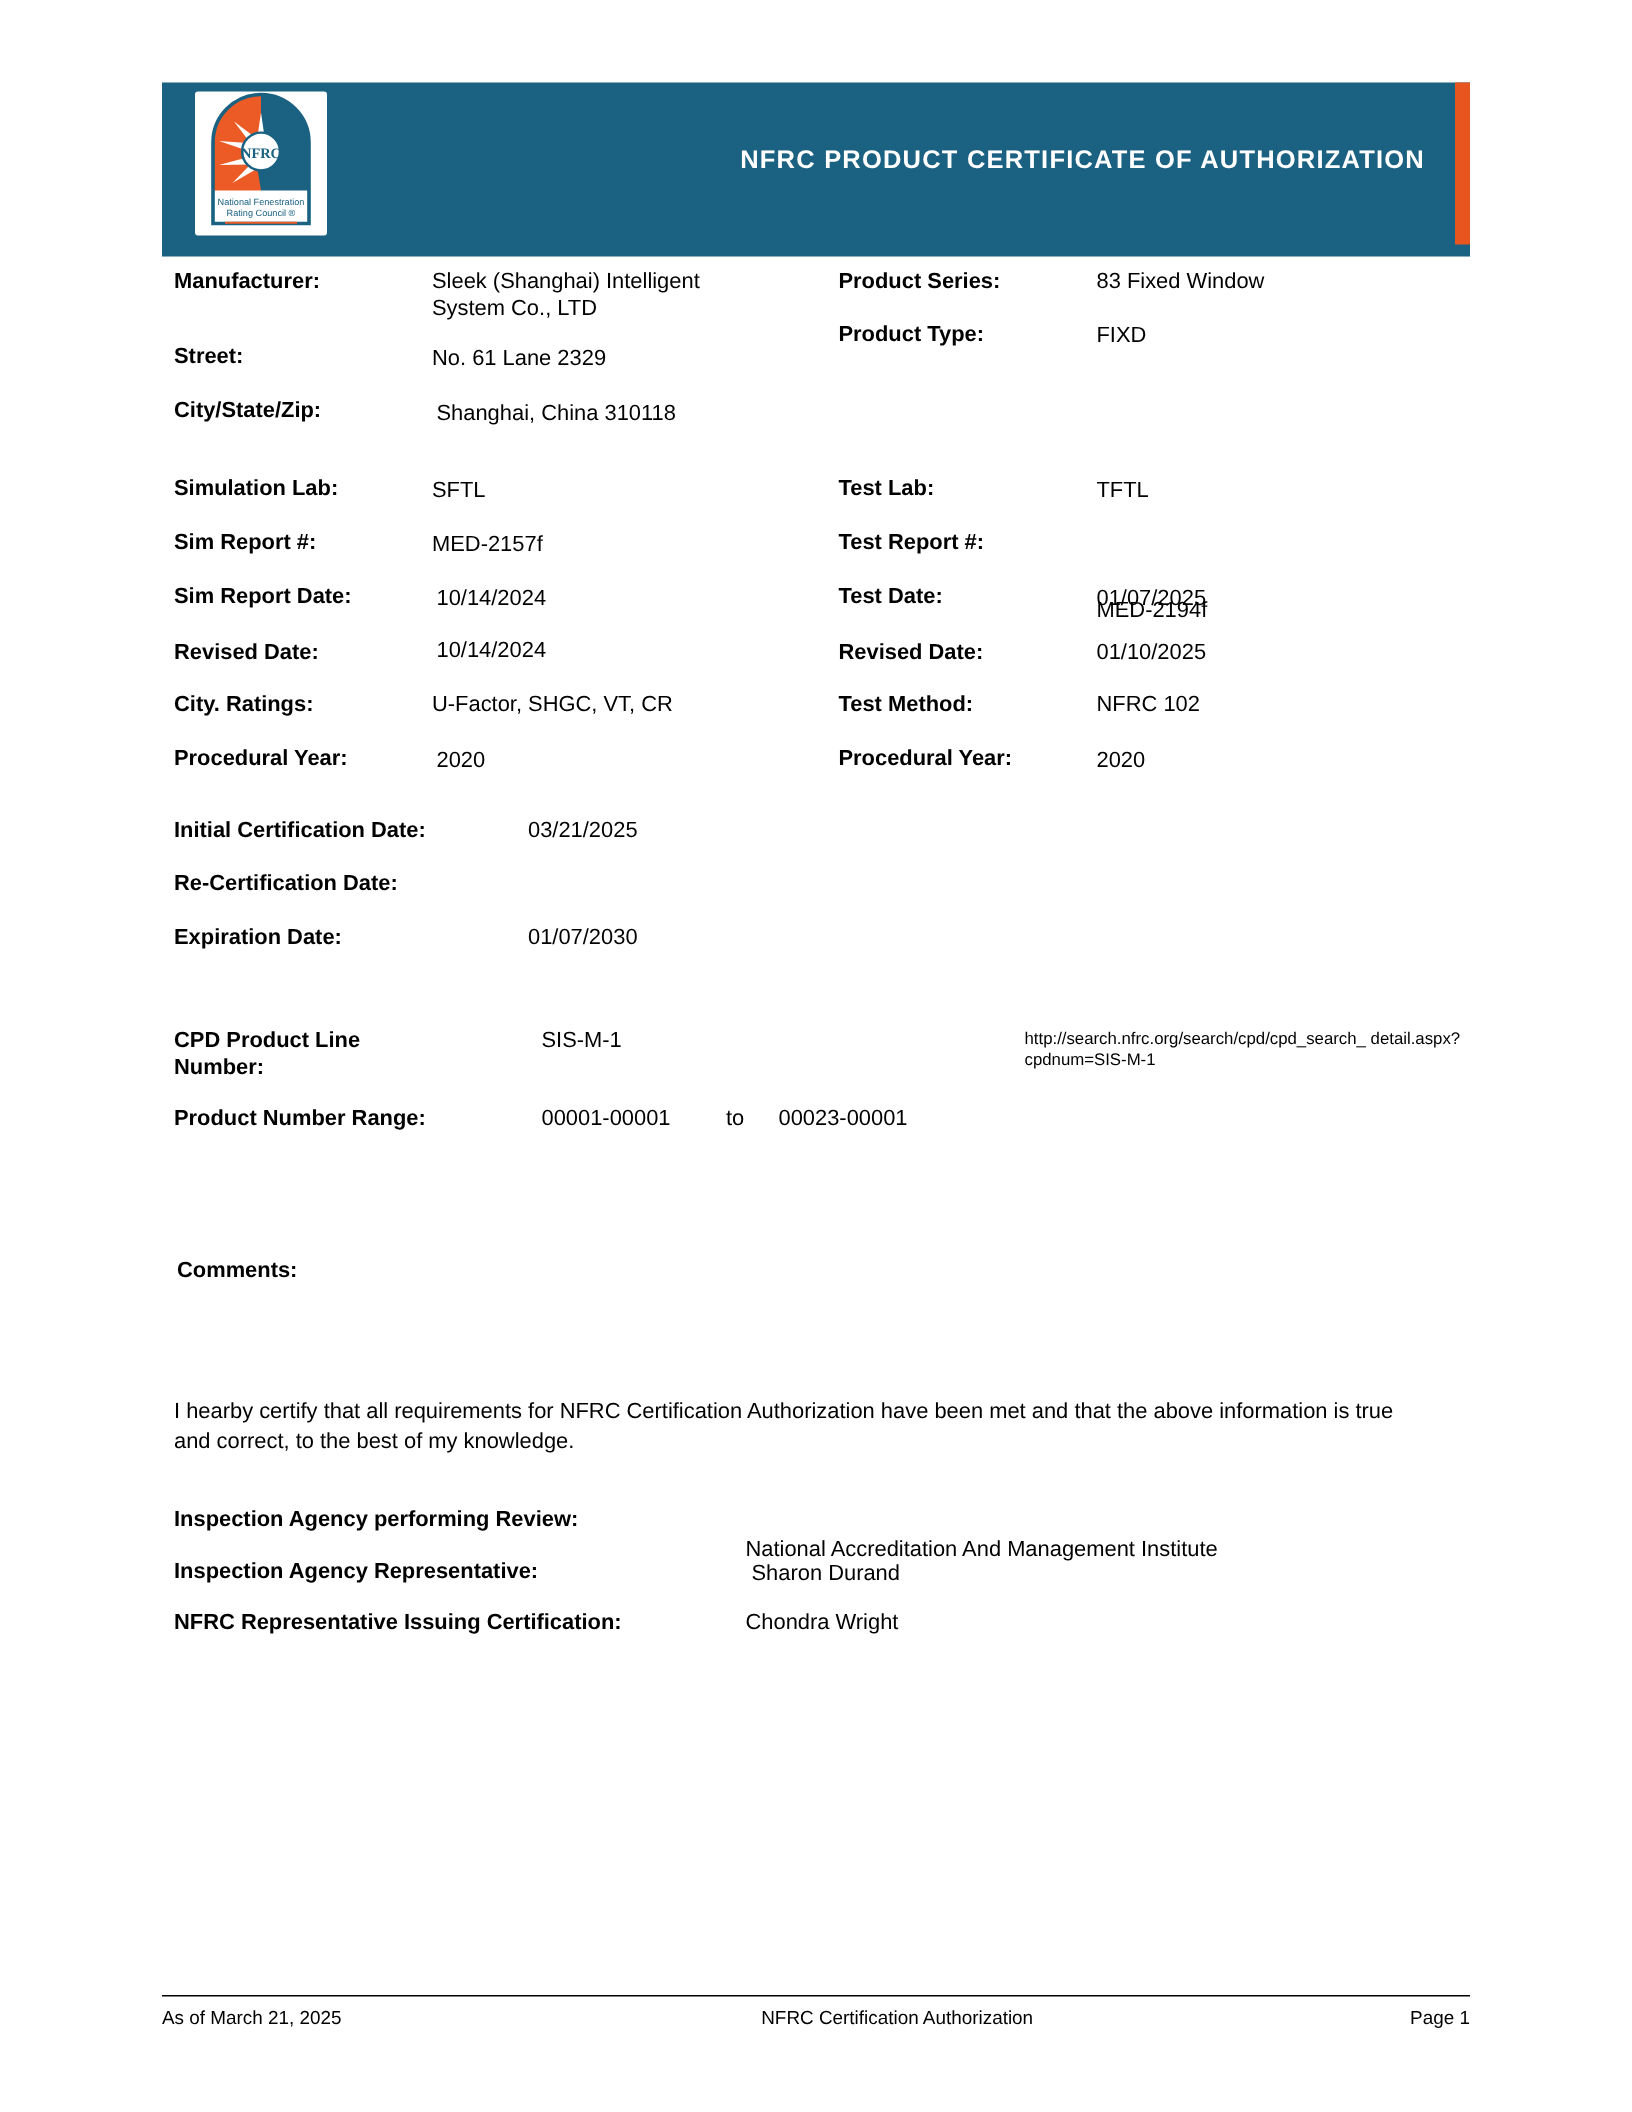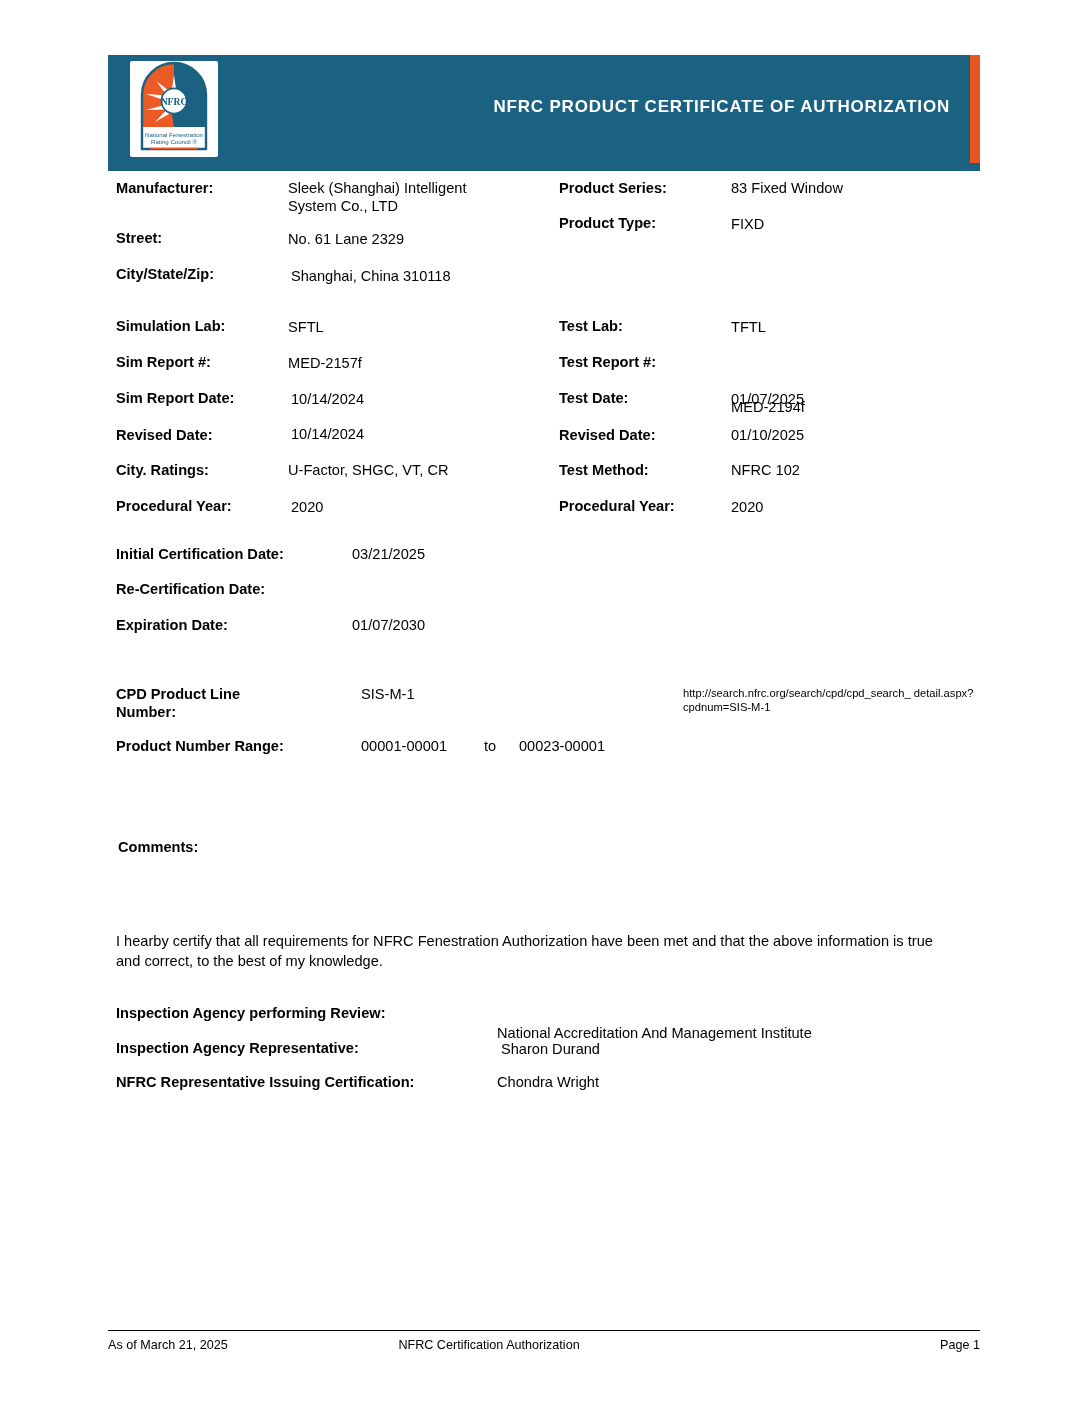--- a/index.html
+++ b/index.html
@@ -105,21 +105,21 @@
   .footer-row {
     position: absolute;
     left: 108px;
     top: 1338px;
     width: 872px;
     font-size: 12.6px;
     display: flex;
     align-items: baseline;
   }
   .footer-left  { width: 33.3%; text-align: left; }
-  .footer-mid   { width: 33.3%; text-align: left; }
+  .footer-mid   { width: 33.3%; text-align: right; }
   .footer-right { width: 33.4%; text-align: right; }
 </style>
 </head>
 <body>
 
 <div class="page">
 
   <div class="banner">
 
     <div class="logo-box">
@@ -236,21 +236,21 @@
 detail.aspx?cpdnum=SIS-M-1</div>
 
   <div class="fld lbl" style="left:116px; top:738px;">Product Number Range:</div>
   <div class="fld val" style="left:361px; top:738px;">00001-00001</div>
   <div class="fld val" style="left:484px; top:738px;">to</div>
   <div class="fld val" style="left:519px; top:738px;">00023-00001</div>
 
   <div class="fld lbl" style="left:118px; top:839px;">Comments:</div>
   <div class="fld val" style="left:118px; top:872px; width:820px; min-height:40px;"></div>
 
-  <div class="para" style="left:116px; top:932px; width:830px;">I hearby certify that all requirements for NFRC Fenestration Authorization have been met and that the
+  <div class="para" style="left:116px; top:932px; width:830px;">I hearby certify that all requirements for NFRC Certification Authorization have been met and that the
 above information is true and correct, to the best of my knowledge.</div>
 
   <div class="fld lbl" style="left:116px; top:1005px;">Inspection Agency performing Review:</div>
   <div class="fld val" style="left:497px; top:1005px;margin-top:20px;">National Accreditation And Management Institute</div>
 
   <div class="fld lbl" style="left:116px; top:1040px;">Inspection Agency Representative:</div>
   <div class="fld val" style="left:501px; top:1041px;">Sharon Durand</div>
 
   <div class="fld lbl" style="left:116px; top:1074px;">NFRC Representative Issuing Certification:</div>
   <div class="fld val" style="left:497px; top:1074px;">Chondra Wright</div>

